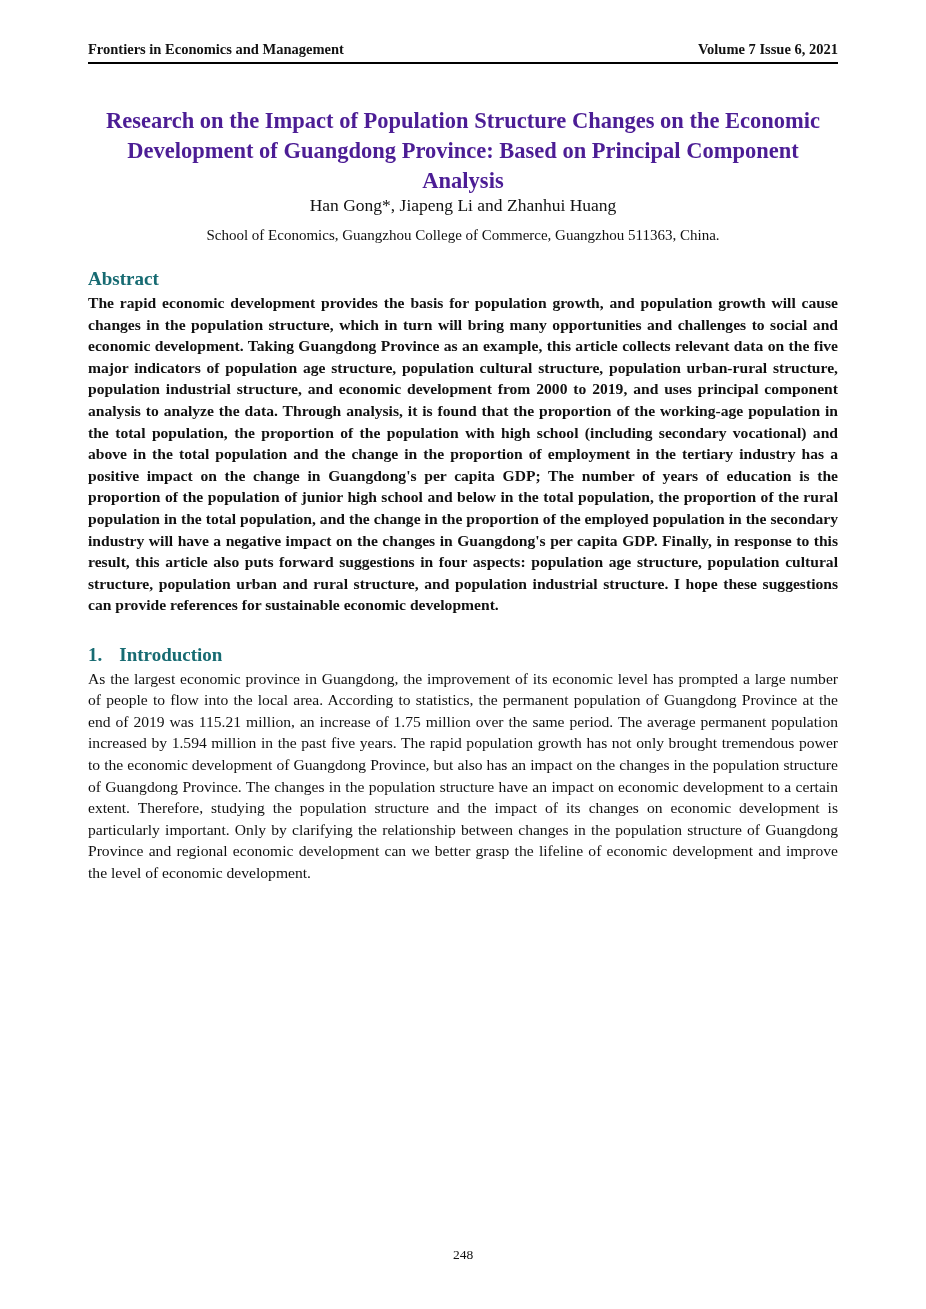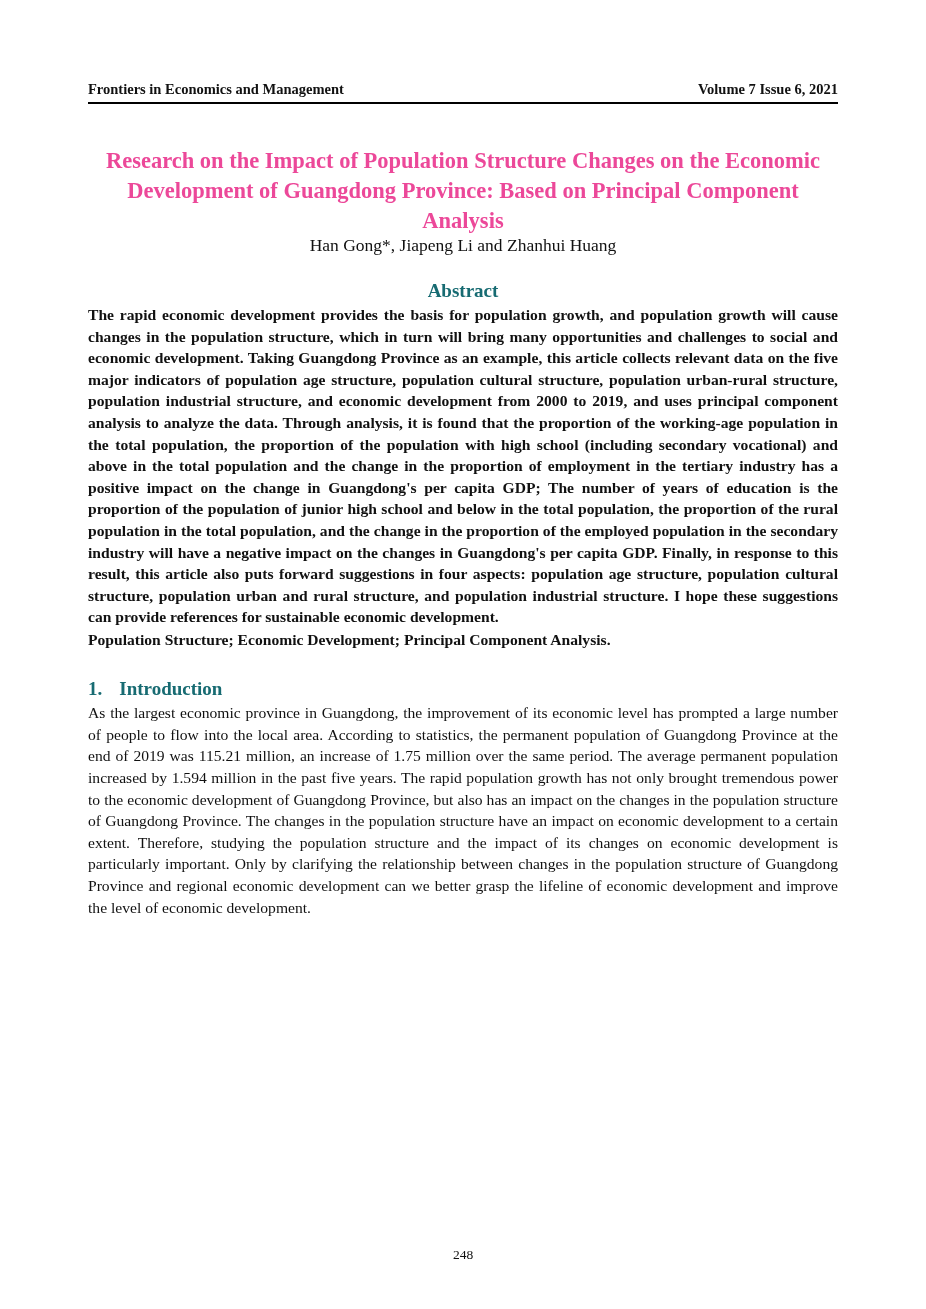--- a/index.html
+++ b/index.html
@@ -6,21 +6,21 @@
     margin: 0;
     padding: 0;
     background: #ffffff;
   }
   .page {
     position: relative;
     width: 926px;
     height: 1309px;
     background: #ffffff;
     box-sizing: border-box;
-    padding: 80px 88px 0 88px;
+    padding: 40px 88px 0 88px;
     font-family: "Liberation Serif", serif;
     color: #111111;
     overflow: hidden;
     border-radius: 31px;
   }
   
   .runhead-row {
     display: flex;
     justify-content: space-between;
     align-items: baseline;
@@ -33,42 +33,41 @@
     border-top: 2.2px solid #000000;
     margin: 4px 0 5px 0;
   }
   
   .article-title {
     margin-top: 42px;
     text-align: center;
     font-weight: bold;
     font-size: 22.5px;
     line-height: 1.32;
-    color: #ec4899;
+    color: #4c1d95;
     padding: 0 6px;
   }
   .authors-line {
     text-align: center;
     font-size: 17.5px;
     line-height: 1.2;
   }
   .affiliation-line {
     margin-top: 10px;
     text-align: center;
     font-size: 15px;
     line-height: 1.2;
   }
   
   .section-heading {
     margin-top: 24px;
     font-weight: bold;
     font-size: 19px;
     line-height: 1.2;
     color: #176b72;
-    text-align: center;
   }
   .section-heading.numbered {
     margin-top: 28px;
     display: flex;
   }
   .section-heading .sec-num {
     margin-right: 17px;
   }
   .body-para {
     margin-top: 1px;
@@ -98,25 +97,25 @@
   <div class="runhead">
     <div class="runhead-row">
       <span>Frontiers in Economics and Management</span>
       <span>Volume 7 Issue 6, 2021</span>
     </div>
     <hr class="runhead-rule">
   </div>
 
   <h1 class="article-title" style="margin-bottom:0;">Research on the Impact of Population Structure Changes on the Economic Development of Guangdong Province: Based on Principal Component Analysis</h1>
   <div class="authors-line">Han Gong*, Jiapeng Li and Zhanhui Huang</div>
+  <div class="affiliation-line">School of Economics, Guangzhou College of Commerce, Guangzhou 511363, China.</div>
 
   <div class="section-heading">Abstract</div>
   <p class="body-para bold-para" style="margin-bottom:0;">The rapid economic development provides the basis for population growth, and population growth will cause changes in the population structure, which in turn will bring many opportunities and challenges to social and economic development. Taking Guangdong Province as an example, this article collects relevant data on the five major indicators of population age structure, population cultural structure, population urban-rural structure, population industrial structure, and economic development from 2000 to 2019, and uses principal component analysis to analyze the data. Through analysis, it is found that the proportion of the working-age population in the total population, the proportion of the population with high school (including secondary vocational) and above in the total population and the change in the proportion of employment in the tertiary industry has a positive impact on the change in Guangdong's per capita GDP; The number of years of education is the proportion of the population of junior high school and below in the total population, the proportion of the rural population in the total population, and the change in the proportion of the employed population in the secondary industry will have a negative impact on the changes in Guangdong's per capita GDP. Finally, in response to this result, this article also puts forward suggestions in four aspects: population age structure, population cultural structure, population urban and rural structure, and population industrial structure. I hope these suggestions can provide references for sustainable economic development.</p>
 
-  <p class="body-para bold-para" style="margin-bottom:0;">Population Structure; Economic Development; Principal Component Analysis.</p>
 
   <div class="section-heading numbered">
     <span class="sec-num">1.</span>
     <span>Introduction</span>
   </div>
   <p class="body-para" style="margin-bottom:0;">As the largest economic province in Guangdong, the improvement of its economic level has prompted a large number of people to flow into the local area. According to statistics, the permanent population of Guangdong Province at the end of 2019 was 115.21 million, an increase of 1.75 million over the same period. The average permanent population increased by 1.594 million in the past five years. The rapid population growth has not only brought tremendous power to the economic development of Guangdong Province, but also has an impact on the changes in the population structure of Guangdong Province. The changes in the population structure have an impact on economic development to a certain extent. Therefore, studying the population structure and the impact of its changes on economic development is particularly important. Only by clarifying the relationship between changes in the population structure of Guangdong Province and regional economic development can we better grasp the lifeline of economic development and improve the level of economic development.</p>
 
   <div class="page-footer">248</div>
 
 </div>

